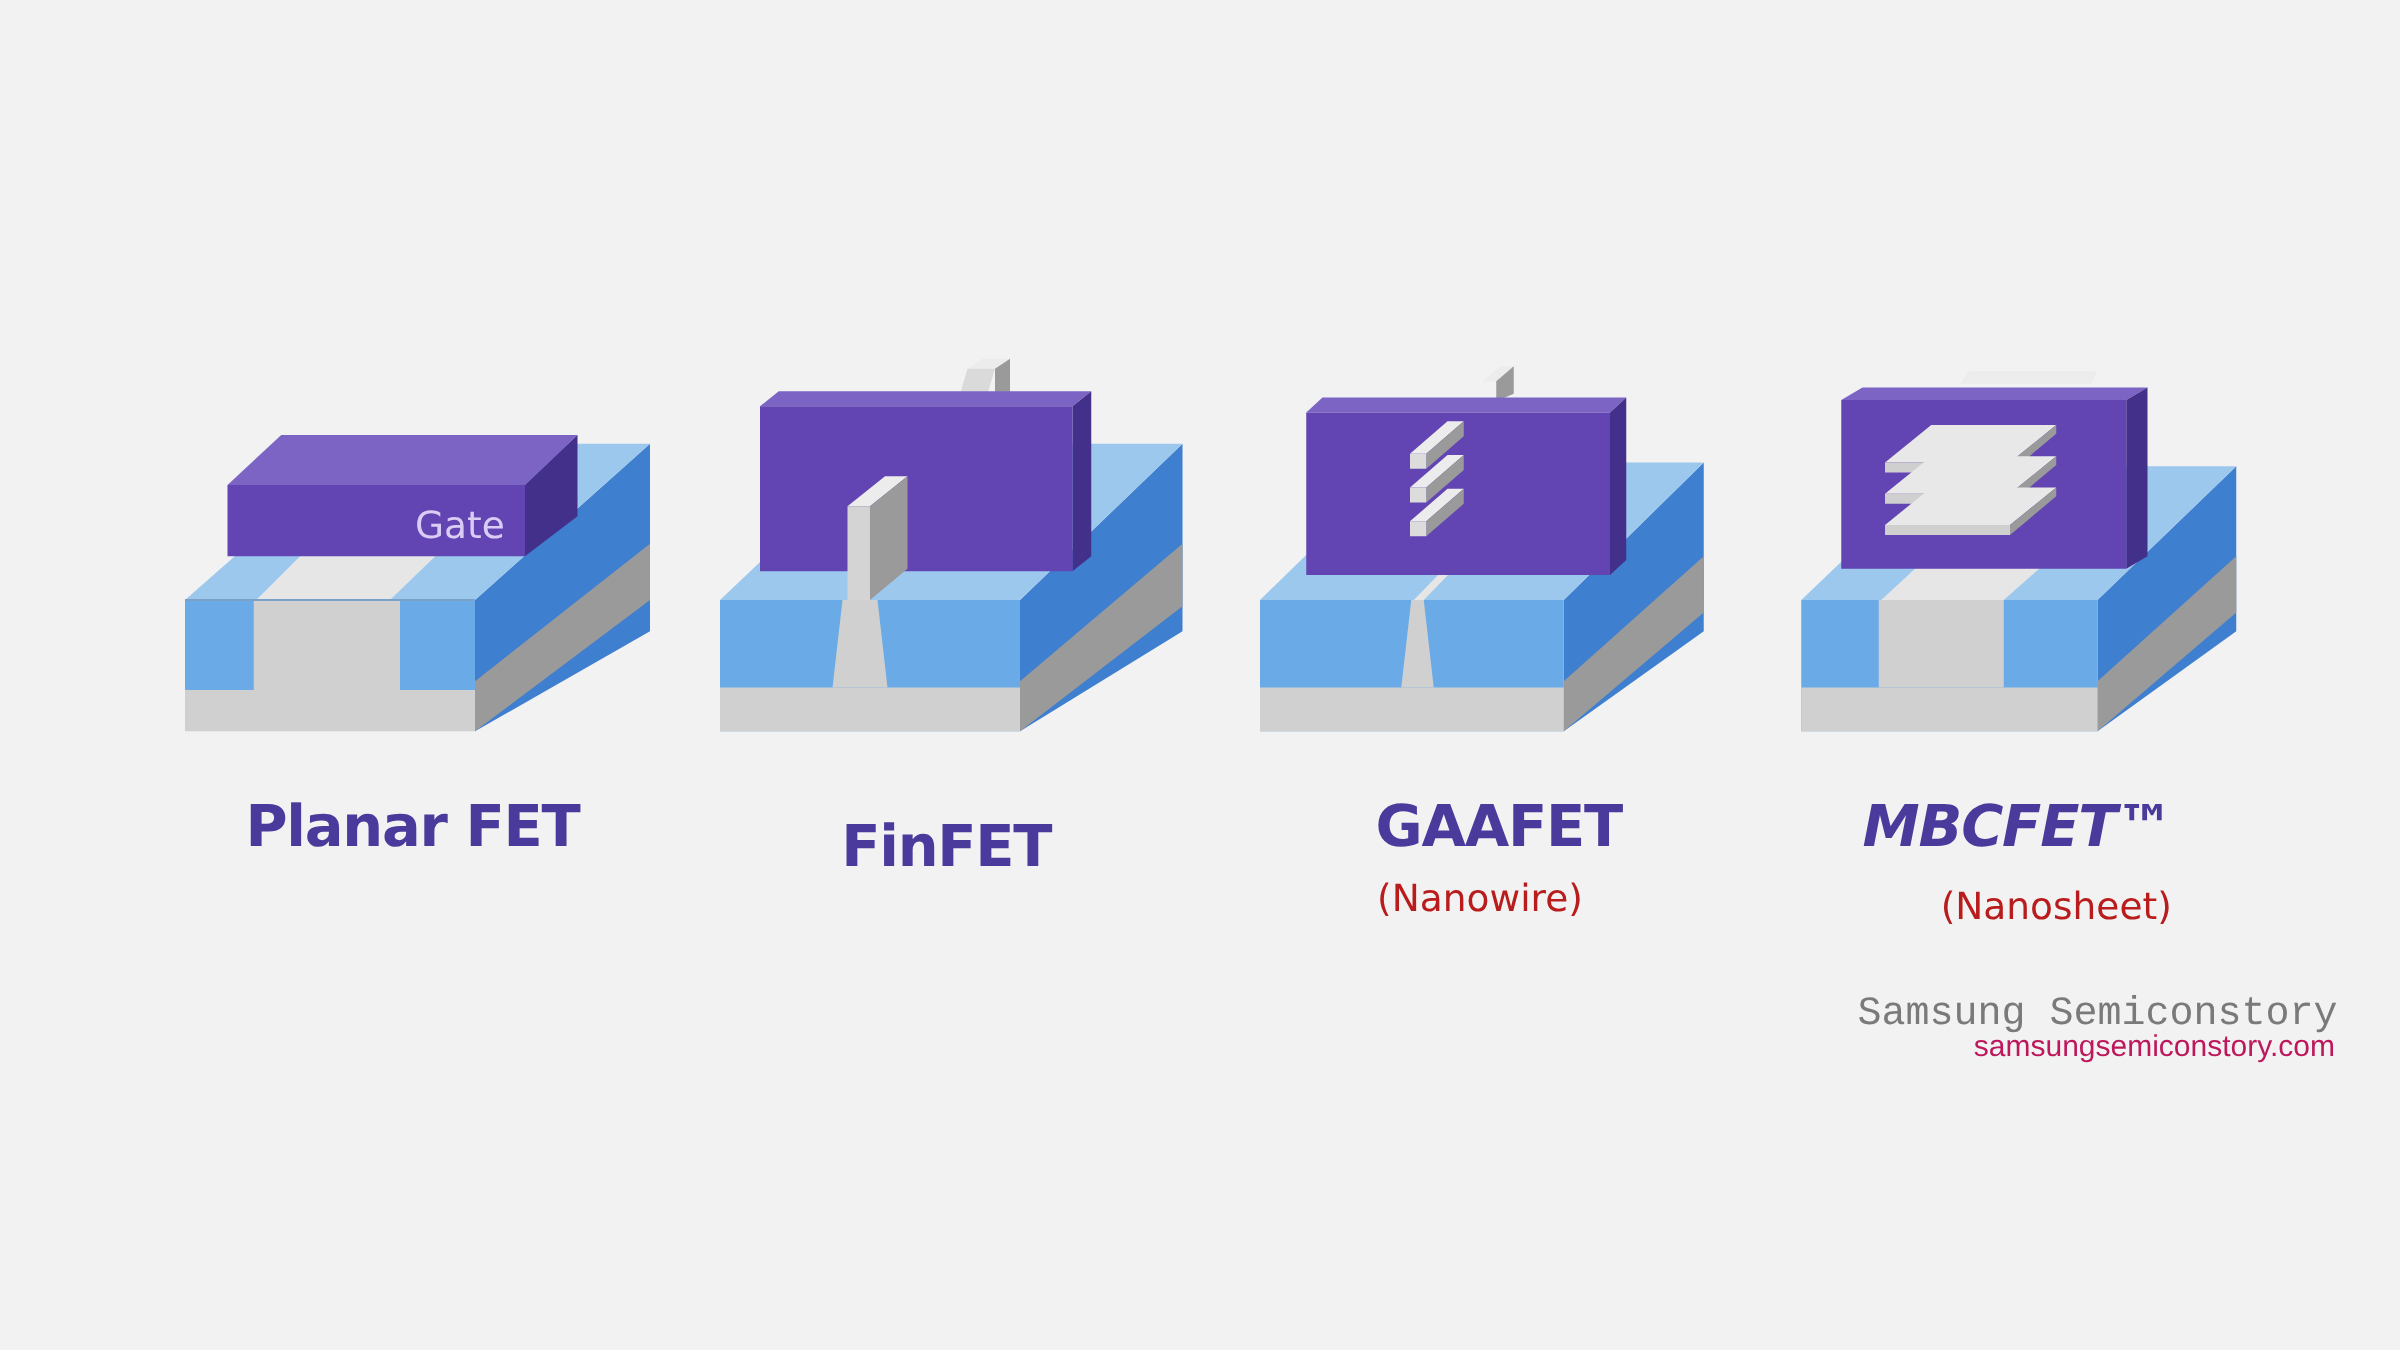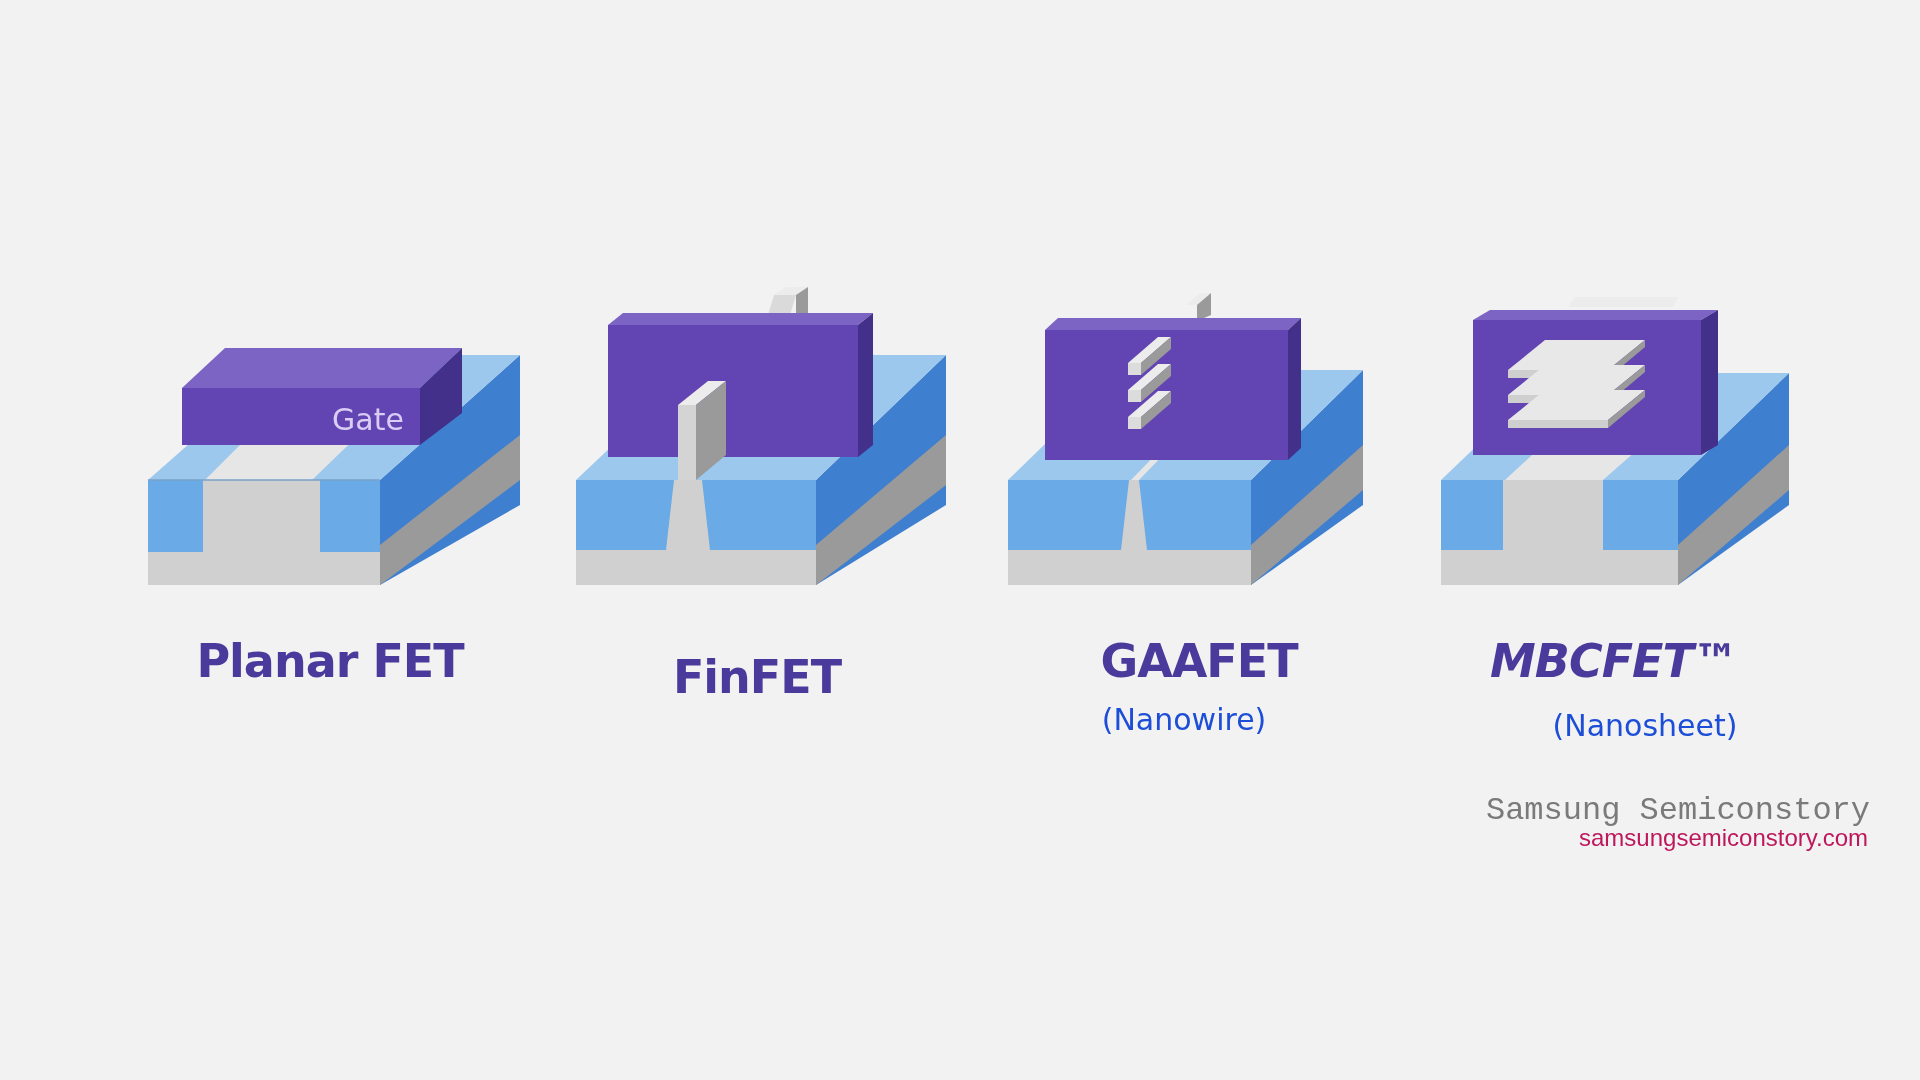--- a/index.html
+++ b/index.html
@@ -14,21 +14,21 @@
   .label {
     position:absolute; text-align:center;
     color:#4a3a9c; font-weight:bold; font-size:46px;
     letter-spacing:-1px;
     font-family:"DejaVu Sans", sans-serif;
     transform:translateX(-50%);
     white-space:nowrap;
   }
   .sublabel {
     position:absolute; text-align:center;
-    color:#1d4ed8; font-size:30px;
+    color:#b91c1c; font-size:30px;
     font-family:"DejaVu Sans", sans-serif;
     transform:translateX(-50%);
     white-space:nowrap;
   }
   .watermark-title {
     position:absolute; right:50px; top:792px;
     font-family:Liberation Mono, monospace;
     font-size:32px; color:#7a7a7a; white-space:nowrap;
   }
   .watermark-url {

